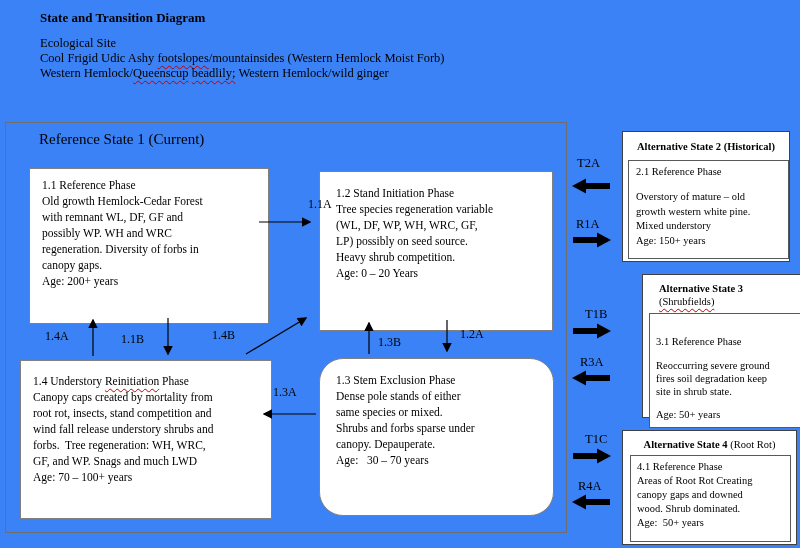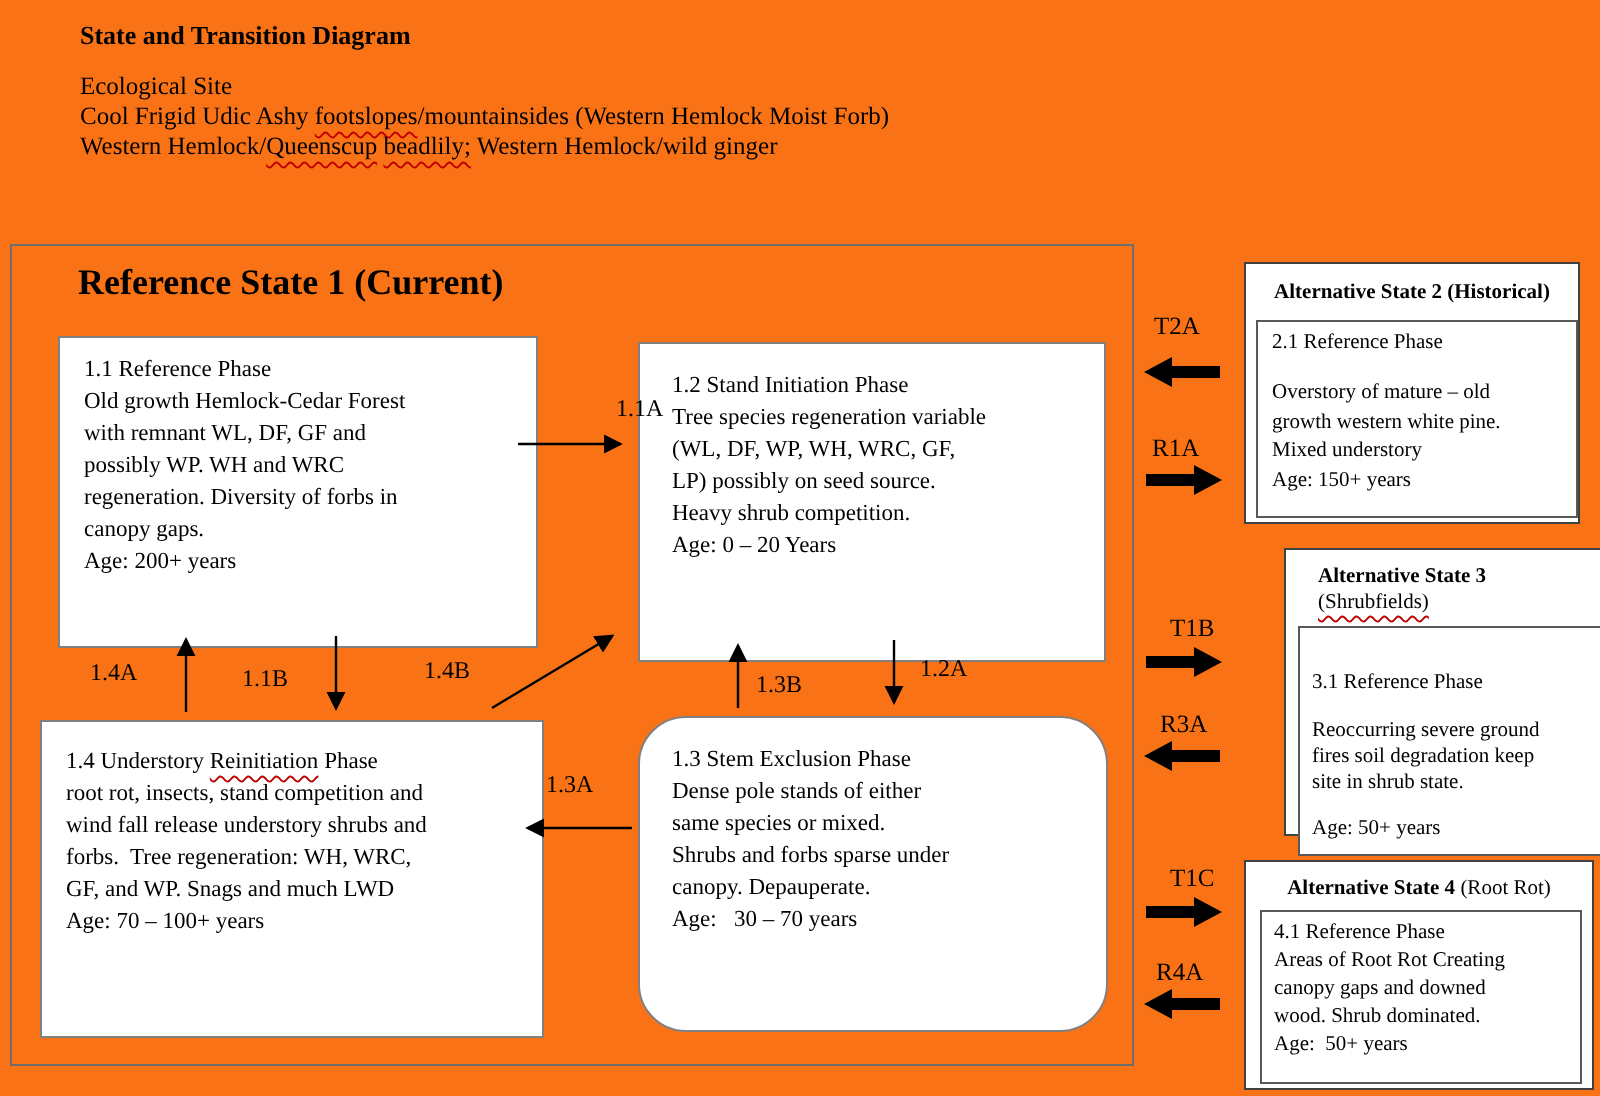--- a/index.html
+++ b/index.html
@@ -1,25 +1,25 @@
 <!DOCTYPE html>
 <html><head>
 <meta charset="utf-8">
 <style>
   html,body{margin:0;padding:0;background:#fff;}
-  .page{position:relative;width:800px;height:548px;background:#f97316;overflow:hidden;
+  .page{position:relative;width:800px;height:548px;background:#3b82f6;overflow:hidden;
         font-family:"Liberation Serif","DejaVu Serif",serif;color:#000;}
   .abs{position:absolute;}
   .line{white-space:pre;min-height:1em;}
   .wavy{text-decoration:underline;text-decoration-style:wavy;text-decoration-color:#c00000;
         text-decoration-thickness:1px;text-underline-offset:3px;}
   .doc-title{left:40px;top:10px;font-weight:bold;font-size:13px;}
   .hdr{font-size:12.5px;line-height:15.5px;left:40px;}
   .ref-box{left:5px;top:122px;width:560px;height:409px;border:1px solid #6e6e6e;}
-  .ref-title{left:33px;top:8px;font-weight:bold;font-size:18px;position:absolute;}
+  .ref-title{left:33px;top:8px;font-weight:normal;font-size:15px;position:absolute;}
   .phase-box{position:absolute;border:1px solid #808080;font-size:11.5px;line-height:16px;background:#fff;}
   .box11{left:23px;top:45px;width:220px;height:146px;padding:8px 6px 0 12px;}
   .box12{left:313px;top:48px;width:212px;height:145px;padding:13px 4px 0 16px;}
   .box13{left:313px;top:235px;width:213px;height:143px;padding:13px 4px 0 16px;border-radius:24px;}
   .box14{left:14px;top:237px;width:234px;height:145px;padding:12px 4px 0 12px;}
   .arrow-label{position:absolute;font-size:12px;}
   .tr-label{position:absolute;font-size:12.5px;}
   .alt-box{position:absolute;border:1px solid #404040;background:#fff;}
   .alt2{left:622px;top:131px;width:166px;height:129px;}
   .alt3{left:642px;top:274px;width:164px;height:142px;}
@@ -72,20 +72,21 @@
       <div class="line">1.3 Stem Exclusion Phase</div>
       <div class="line">Dense pole stands of either</div>
       <div class="line">same species or mixed.</div>
       <div class="line">Shrubs and forbs sparse under</div>
       <div class="line">canopy. Depauperate.</div>
       <div class="line">Age:   30 – 70 years</div>
     </div>
 
     <div class="phase-box box14">
       <div class="line"><span>1.4 Understory </span><span class="wavy">Reinitiation</span><span> Phase</span></div>
+      <div class="line">Canopy caps created by mortality from</div>
       <div class="line">root rot, insects, stand competition and</div>
       <div class="line">wind fall release understory shrubs and</div>
       <div class="line">forbs.  Tree regeneration: WH, WRC,</div>
       <div class="line">GF, and WP. Snags and much LWD</div>
       <div class="line">Age: 70 – 100+ years</div>
     </div>
   </div>
 
   <div class="arrow-label" style="left:268px;top:197px;padding-left:40px;">1.1A</div>
   <div class="arrow-label" style="left:45px;top:329px;">1.4A</div>

